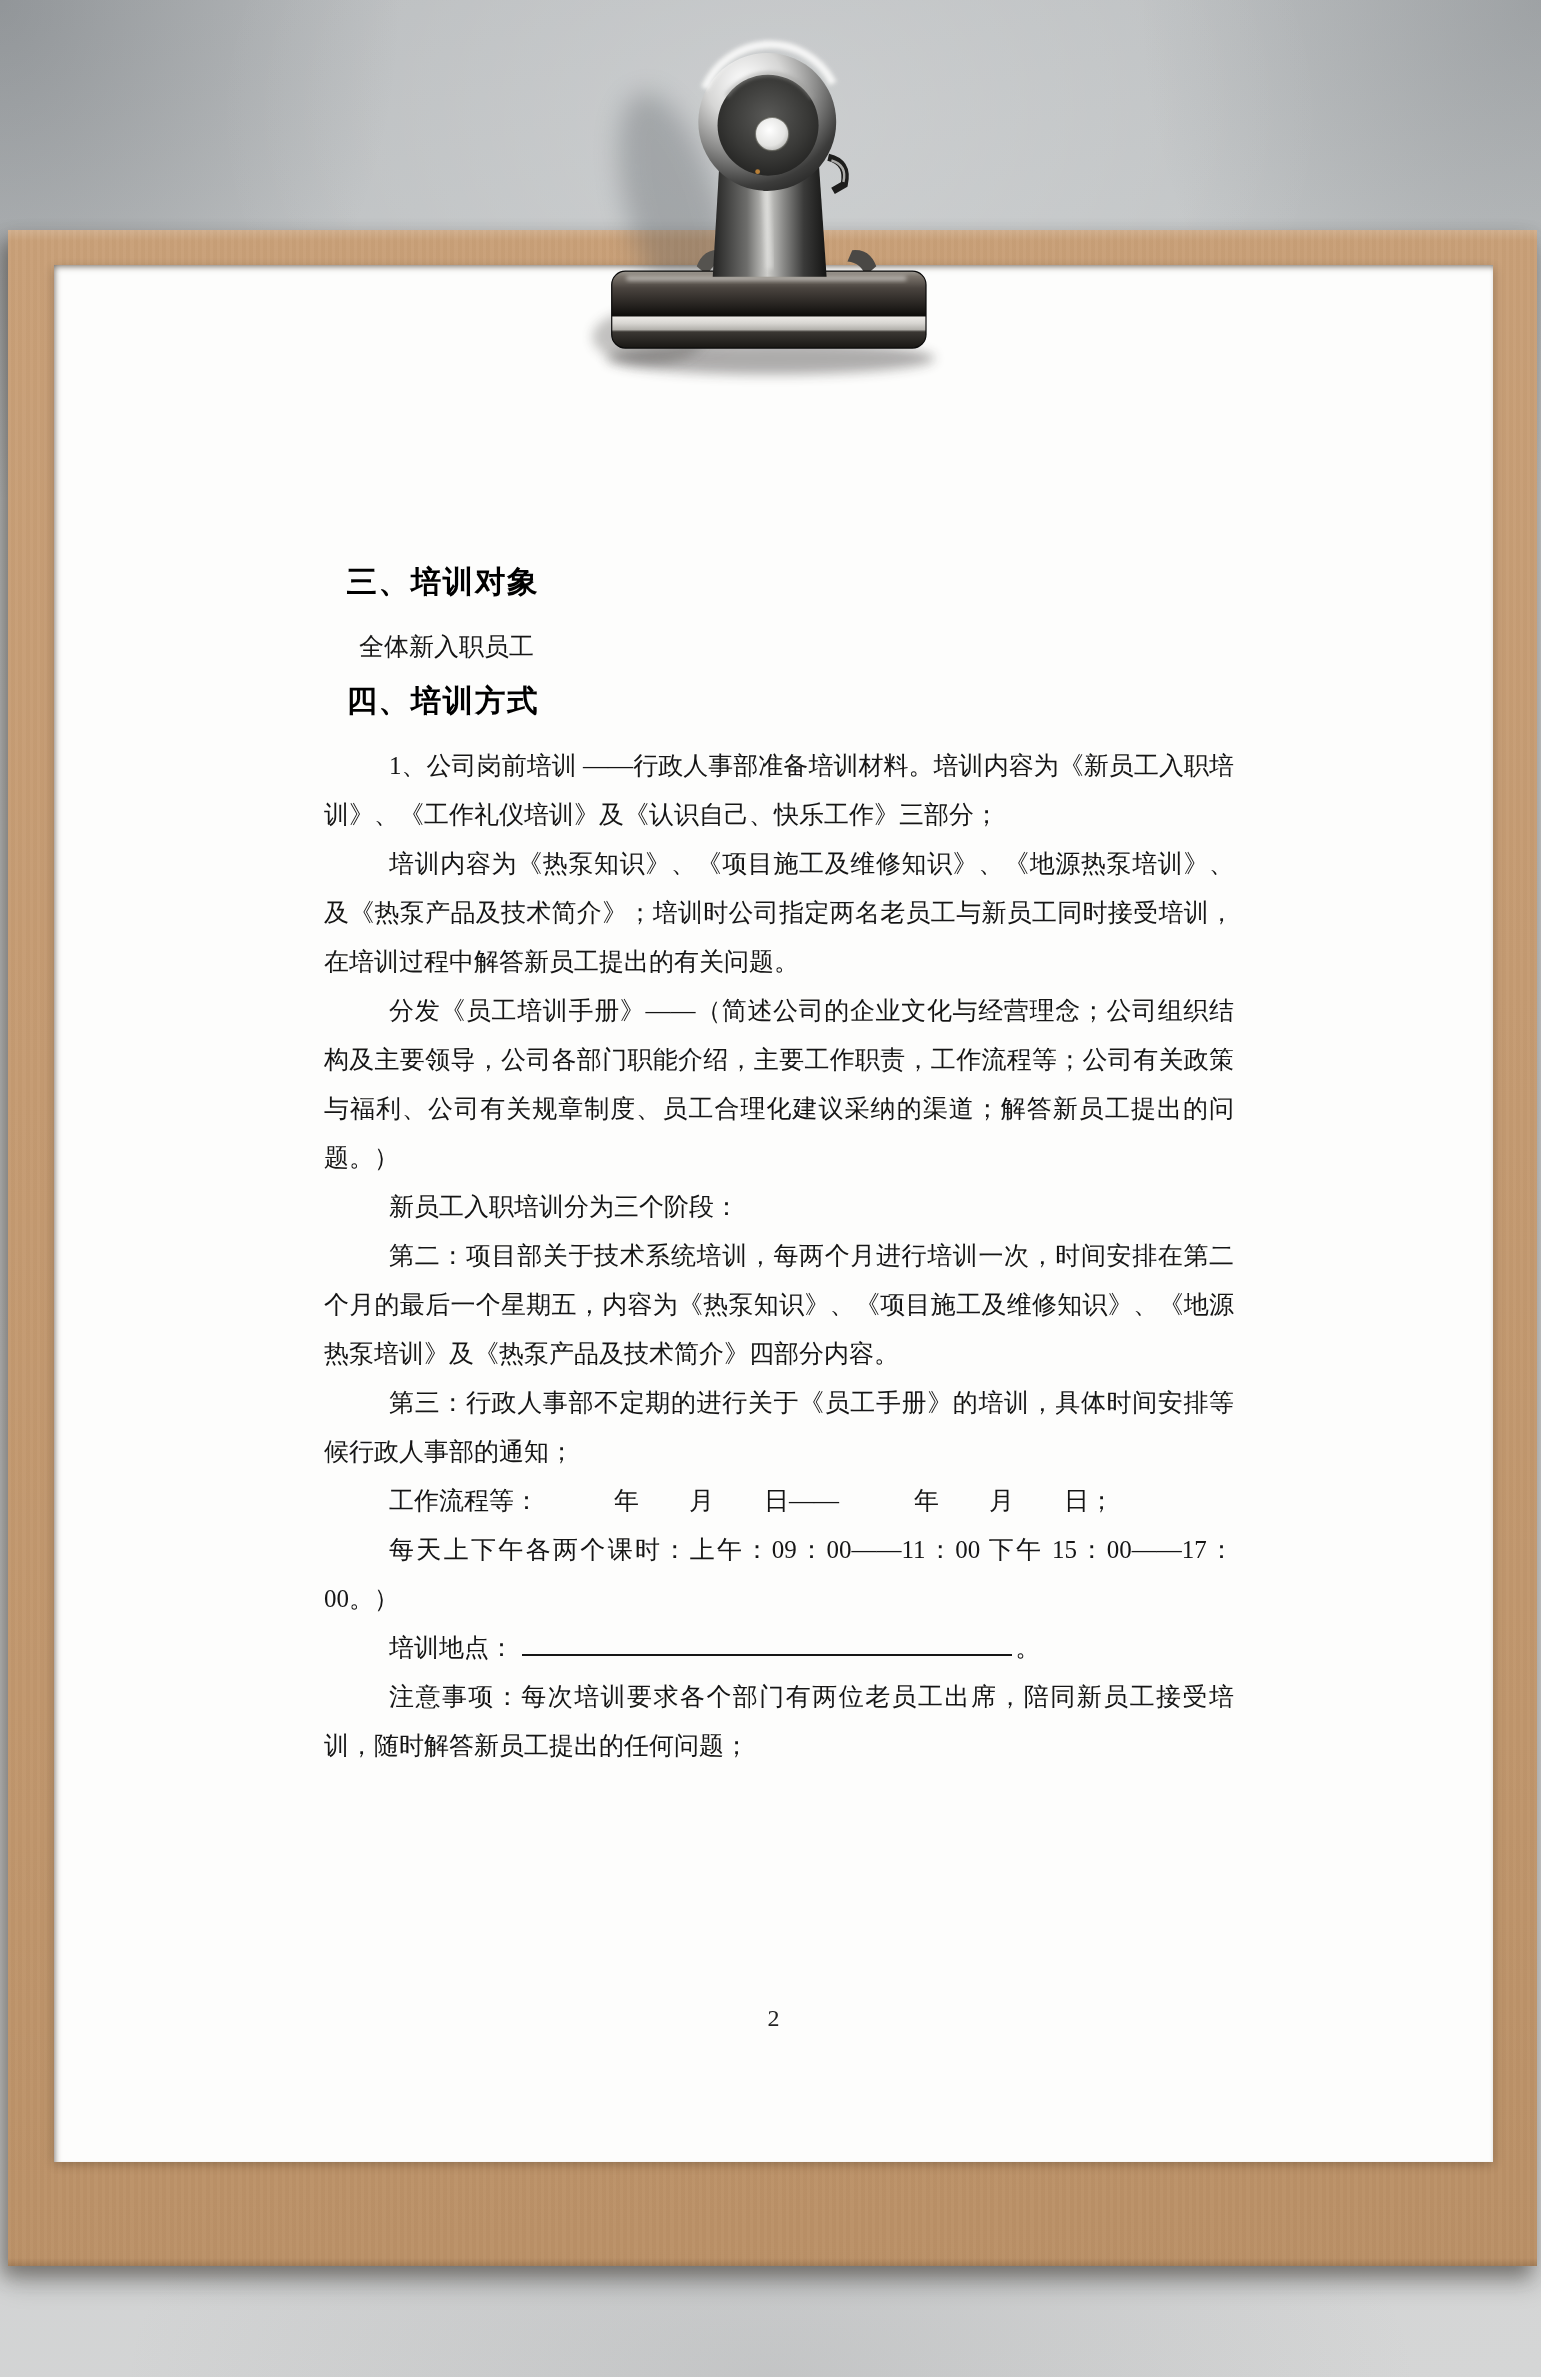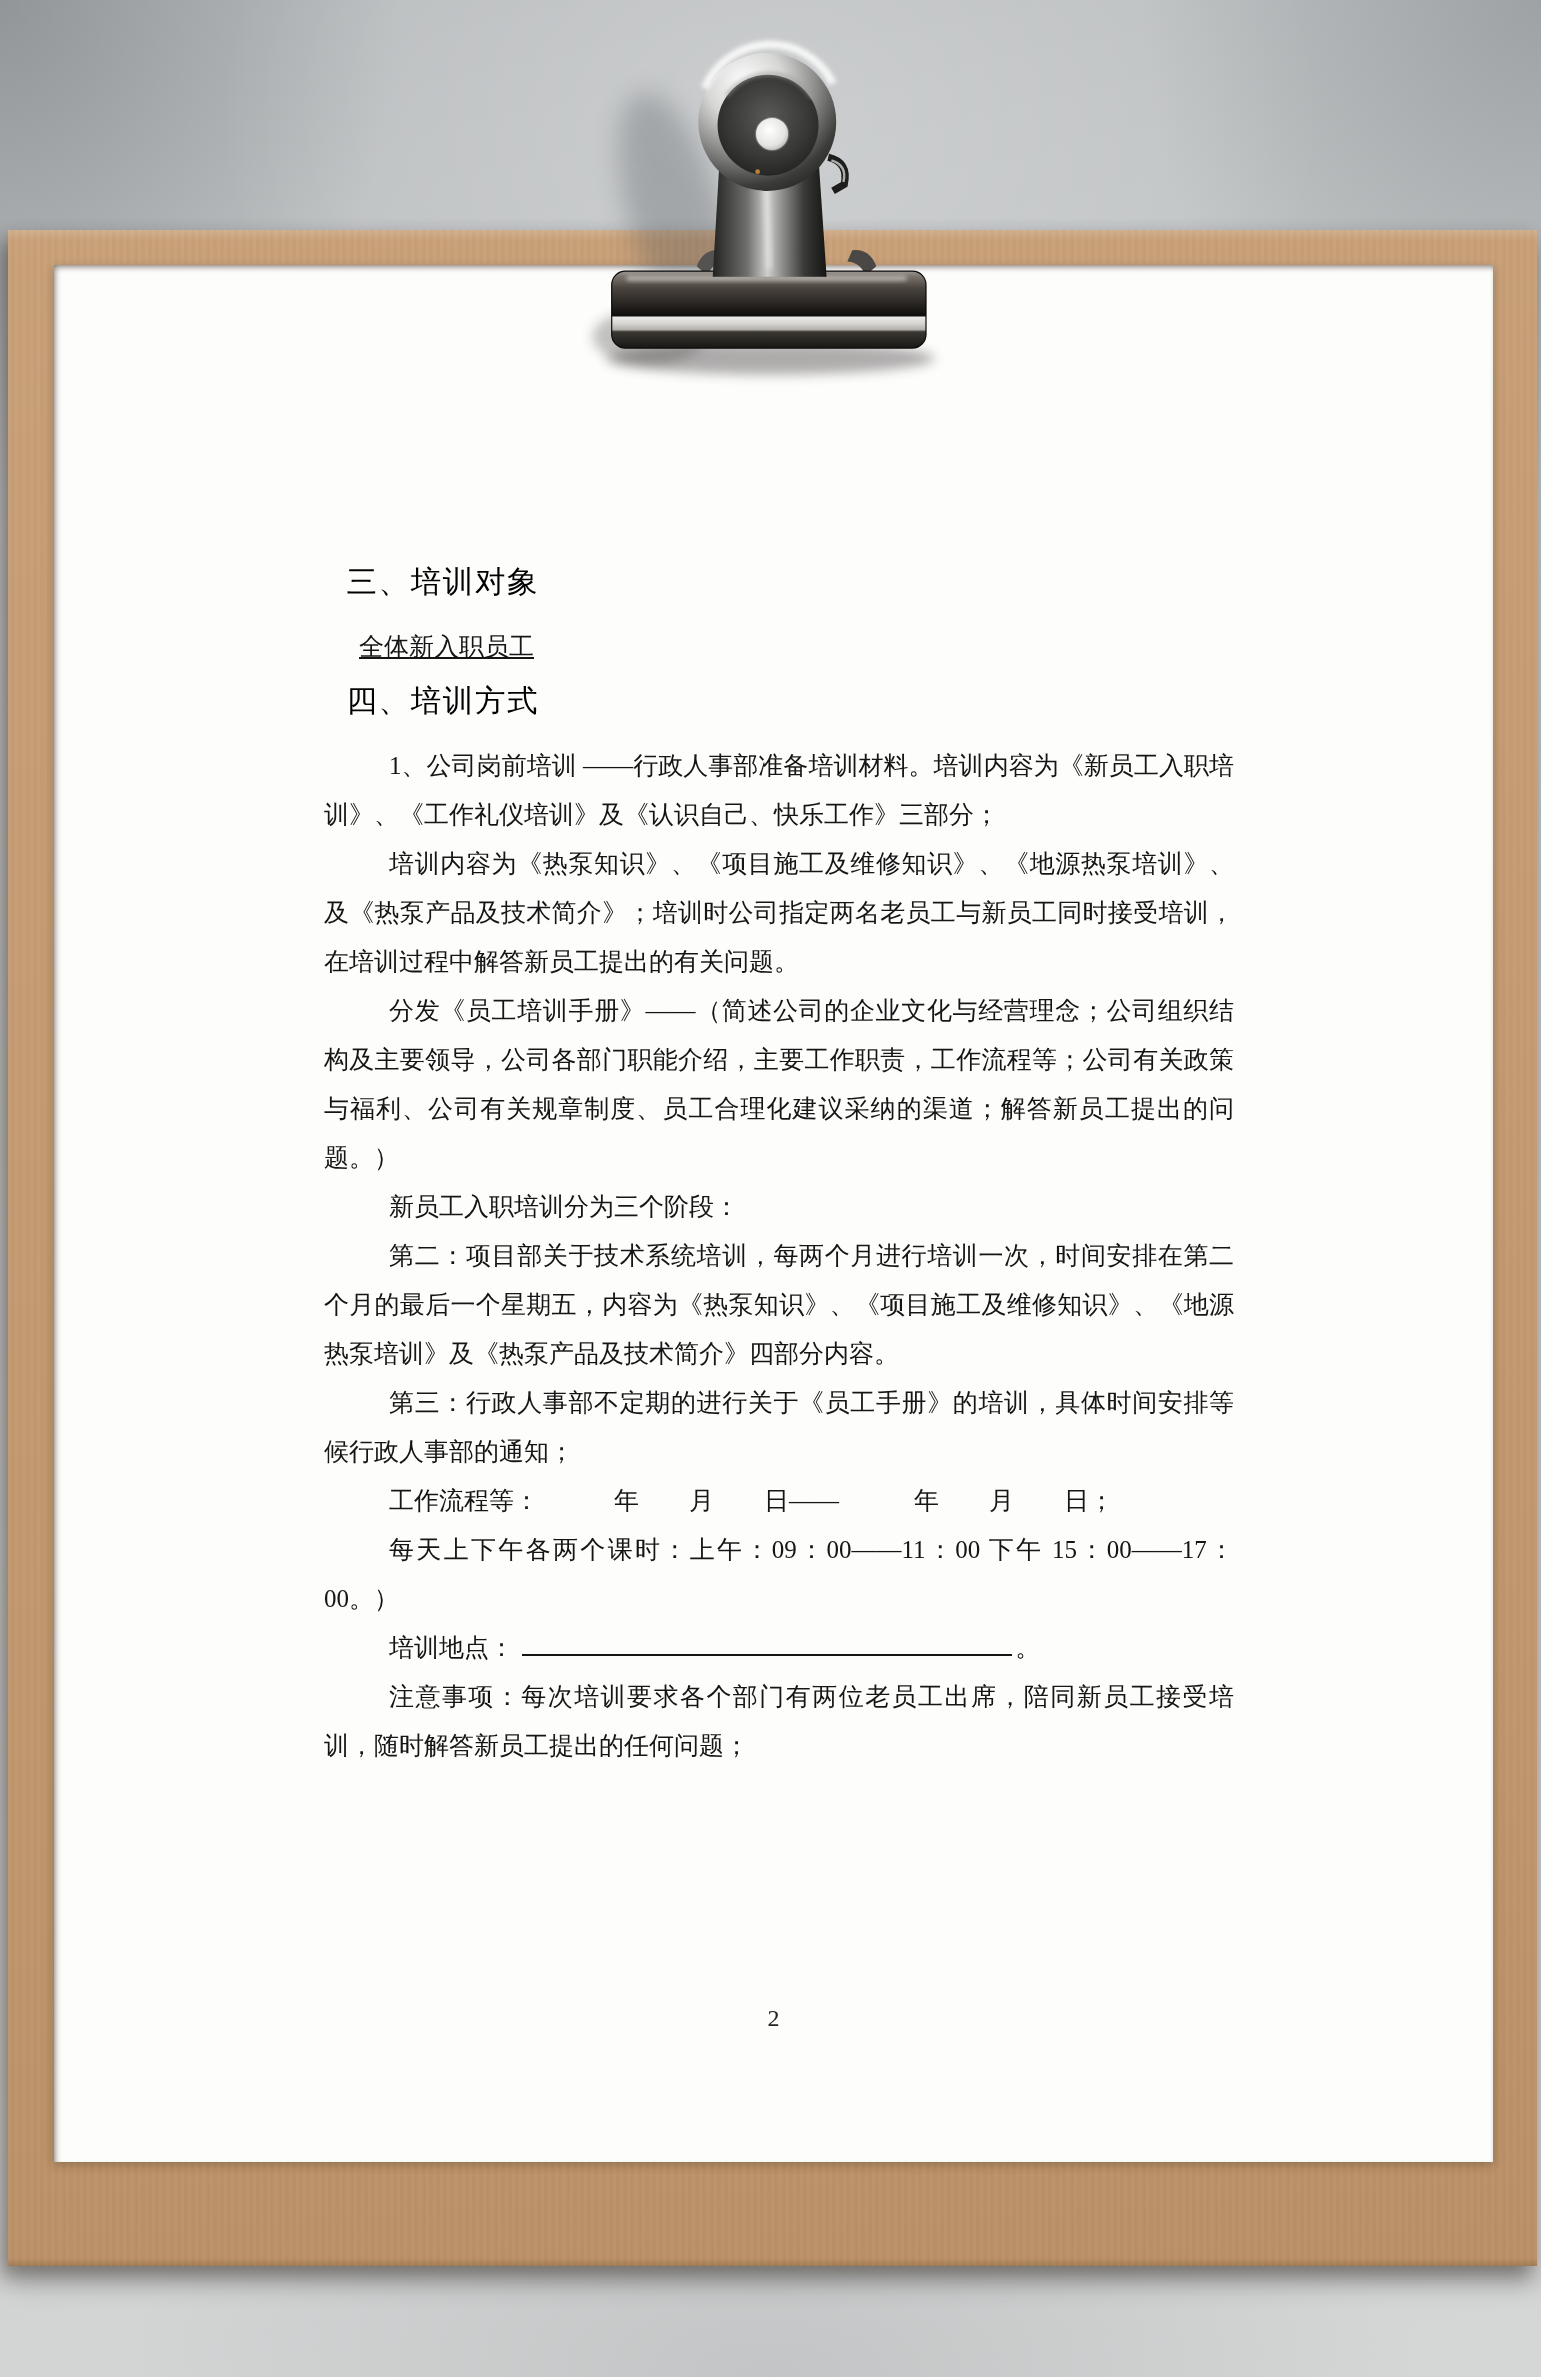--- a/index.html
+++ b/index.html
@@ -37,24 +37,24 @@
       inset 4px 4.8px 6.4px -3.2px rgba(45,32,20,0.62),
       inset -1.6px 0 2.4px rgba(0,0,0,0.07),
       0 3.2px 9.6px rgba(40,30,20,0.30);
   }
   .doc-content{
     position:absolute;left:270px;right:259px;top:287px;
     font-size:25px;line-height:49px;color:#151515;
     text-align:justify;
   }
   .para{margin:0;text-indent:2.6em;}
-  .para.indent-small{text-indent:1.4em;text-decoration:underline;}
+  .para.indent-small{text-indent:1.4em;}
   .heading{
     font-family:"Liberation Sans","DejaVu Sans",sans-serif;
-    font-weight:400;font-size:30.5px;line-height:49px;color:#000;
+    font-weight:700;font-size:30.5px;line-height:49px;color:#000;
     margin:4.8px 0 16px 22.5px;text-indent:0;letter-spacing:1.6px;text-align:left;
   }
   .fill-line{text-indent:2.6em;}
   .blank-underline{
     display:inline-block;width:490px;height:1em;
     border-bottom:2.4px solid #161616;margin:0 3.2px 0 8px;vertical-align:baseline;
   }
   .page-number{
     position:absolute;left:0;right:0;bottom:130px;text-align:center;
     font-size:24px;color:#222;

